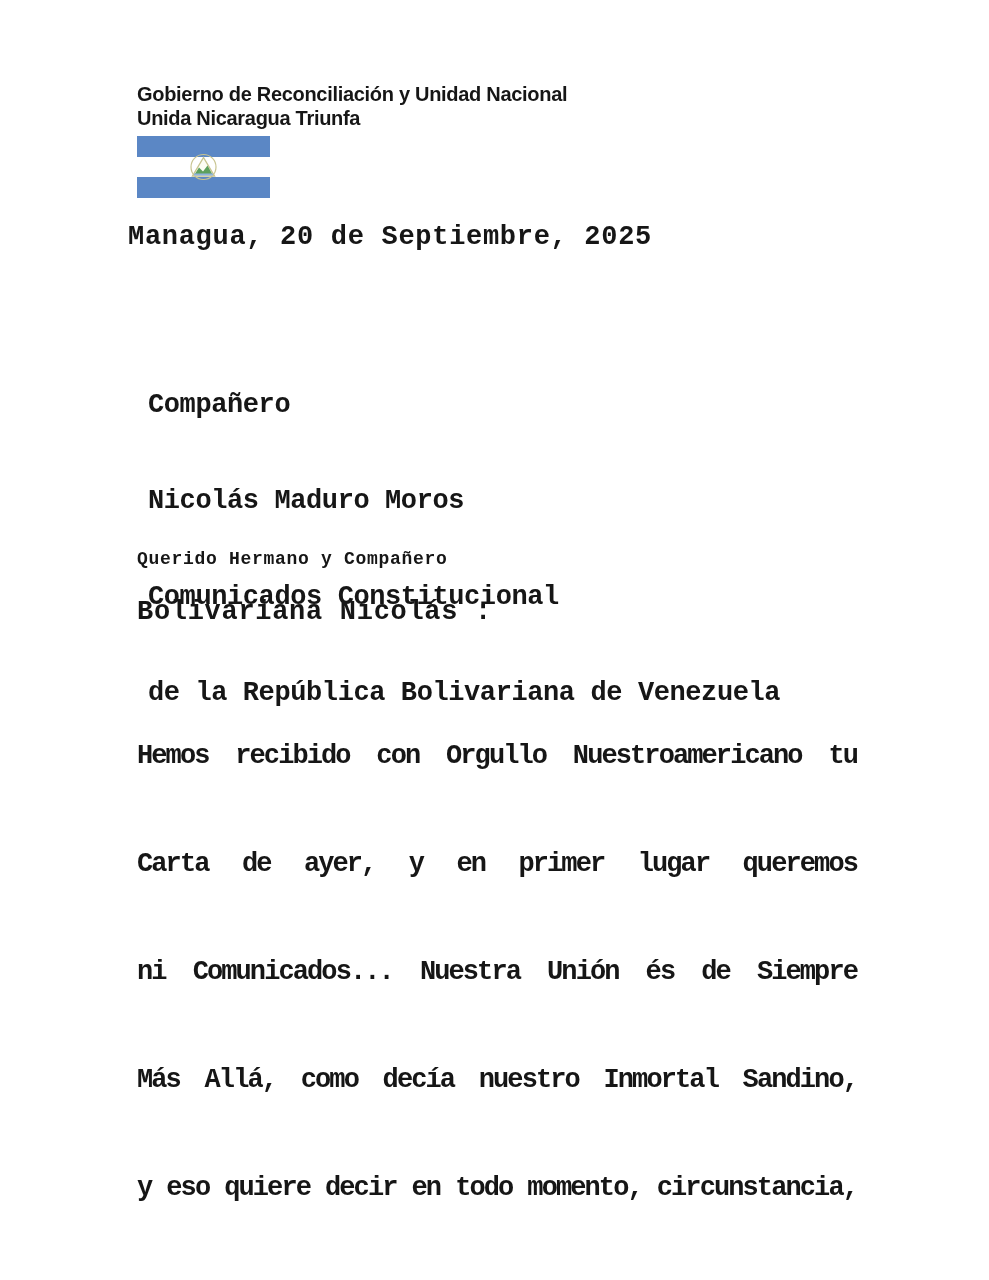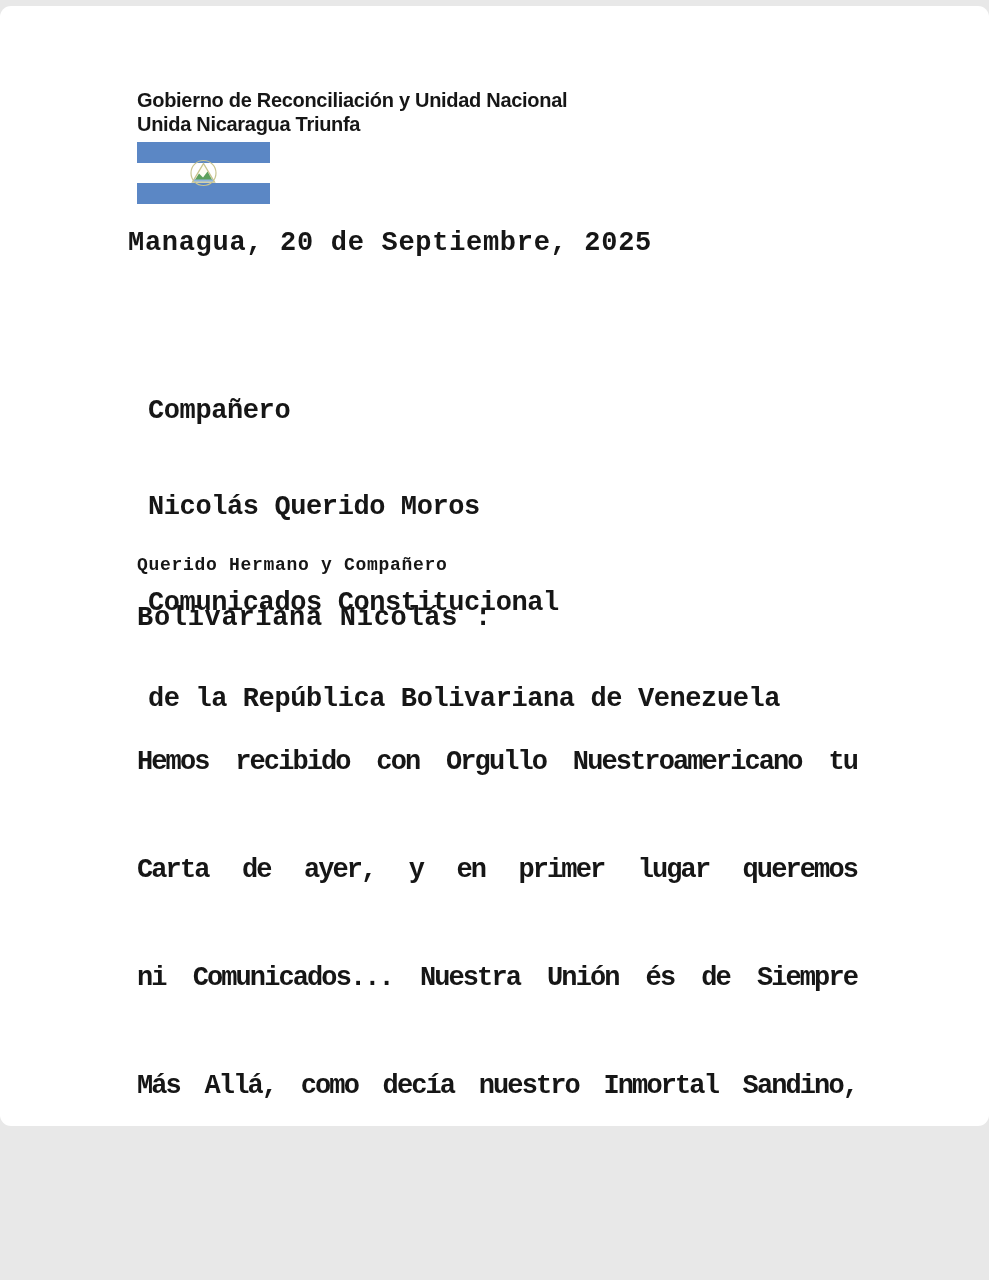--- a/index.html
+++ b/index.html
@@ -3,26 +3,25 @@
 <meta charset="utf-8">
 <style>
   html, body {
     margin: 0;
     padding: 0;
     background: #e8e8e8;
   }
   .page {
     position: relative;
     width: 989px;
-    height: 1120px;
-    margin: 6px auto;
+    height: 1280px;
+    margin: 0 auto;
     background: var(--page_bg, #ffffff);
     overflow: hidden;
     color: var(--text, #161616);
-    border-radius: 11px;
   }
 
   
   .letterhead {
     position: absolute;
     left: 137px;
     top: 82px;
     font-family: "Liberation Sans", "DejaVu Sans", sans-serif;
     font-weight: 700;
     font-size: 20px;
@@ -119,21 +118,21 @@
       <path d="M66.5 21.5 L77.5 40 L55.5 40 Z" style="fill:#fdfdf4;stroke:var(--emblem_gold,#c8c490);stroke-width:1.4"></path>
       <path d="M57.5 38.5 L62 31.5 L66 35.5 L70.5 29.5 L75.5 38.5 Z" style="fill:var(--emblem_green,#5da05c)"></path>
       <rect x="57" y="37.5" width="19" height="2" style="fill:var(--emblem_water,#8fb4dd)"></rect>
     </g>
   </svg>
 
   <div class="tw dateline">Managua, 20 de Septiembre, 2025</div>
 
   <div class="tw recipient-block">
     <div class="line">Compañero</div>
-    <div class="line">Nicolás Querido Moros</div>
+    <div class="line">Nicolás Maduro Moros</div>
     <div class="line">Comunicados Constitucional</div>
     <div class="line">de la República Bolivariana de Venezuela</div>
   </div>
 
   <div class="tw salutation-1">Querido Hermano y Compañero</div>
   <div class="tw salutation-2">Bolivariana Nicolás :</div>
 
   <div class="tw body-paragraph">
     <div class="body-line">Hemos recibido con Orgullo Nuestroamericano tu</div>
     <div class="body-line">Carta de ayer, y en primer lugar queremos</div>

